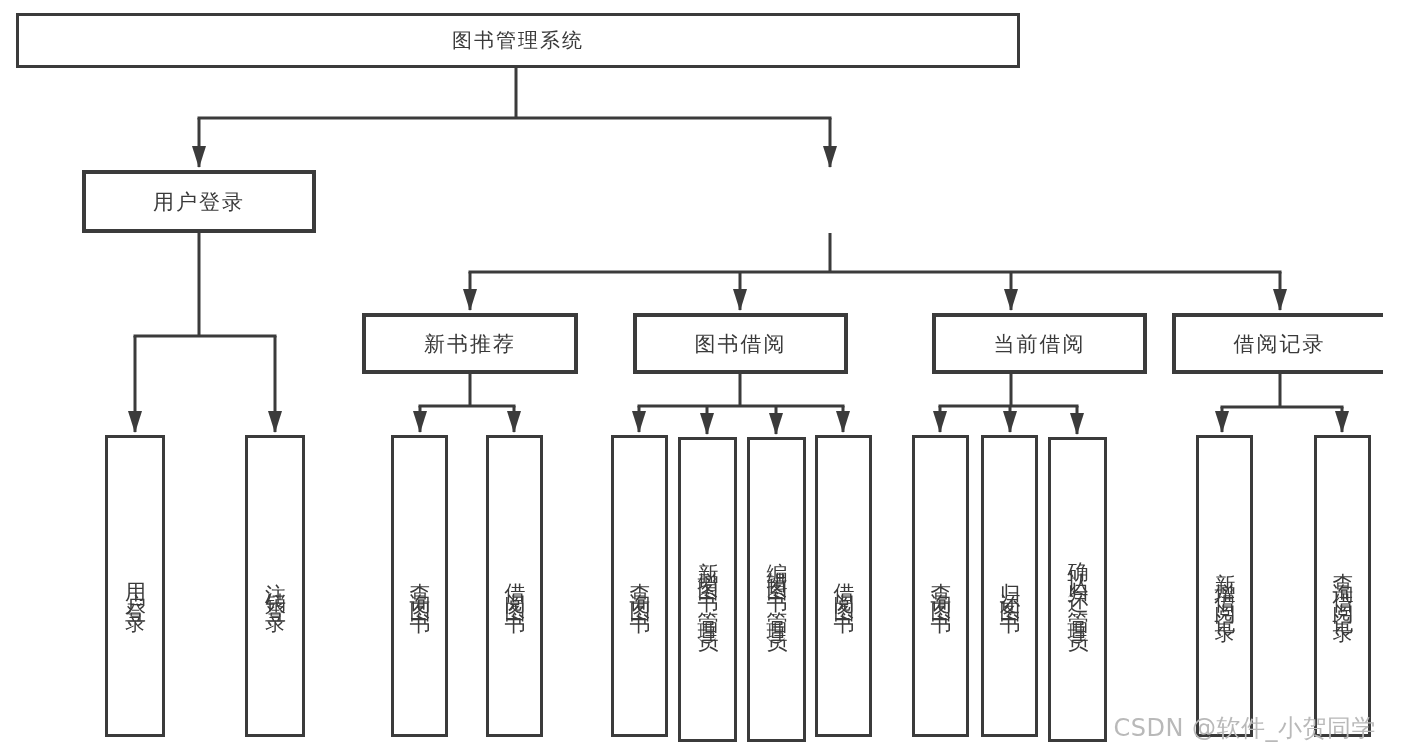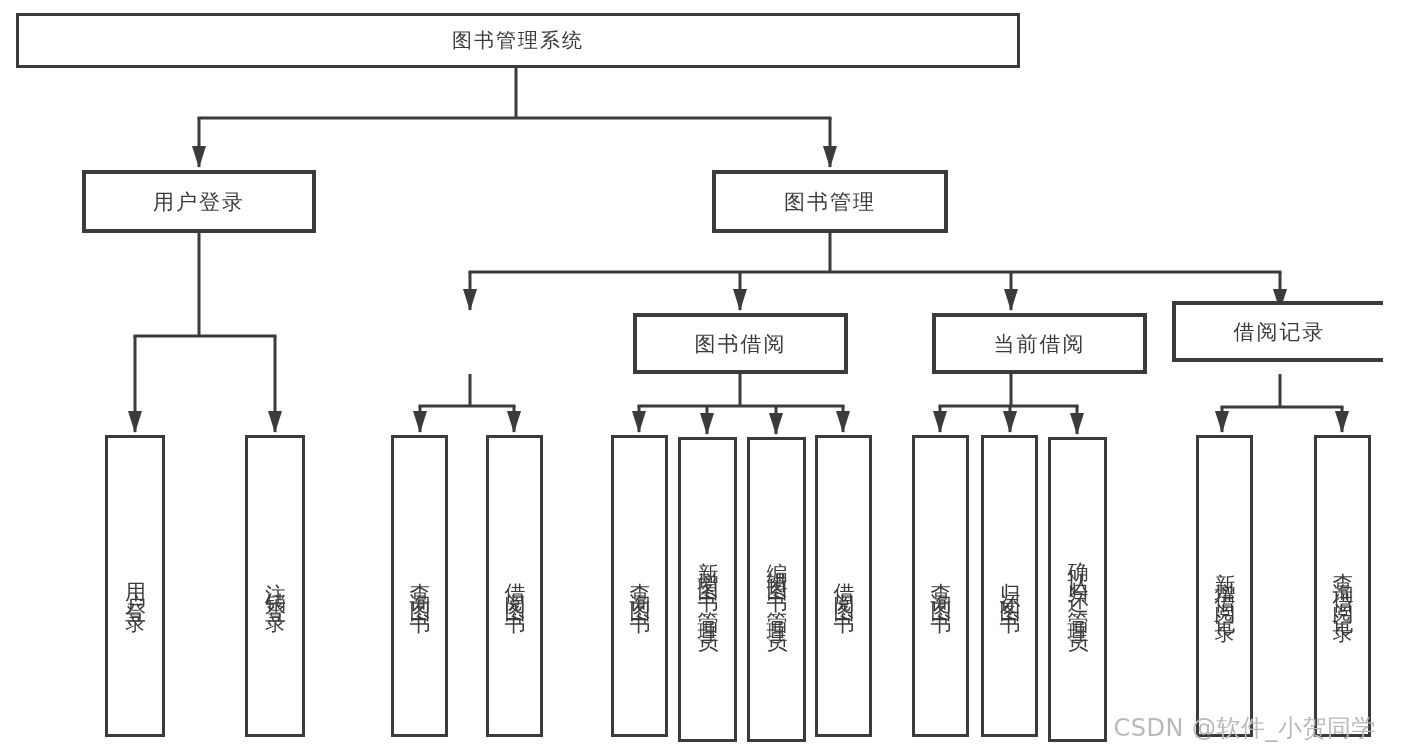--- a/index.html
+++ b/index.html
@@ -98,31 +98,31 @@
     <path d="M1342 407 V432" marker-end="url(#arrow)"></path>
   </svg>
 
   <div class="node root thin" style="left:16px; top:13px; width:1004px; height:55px;">
     <span class="hlabel">图书管理系统</span>
   </div>
 
   <div class="node" style="left:82px; top:170px; width:234px; height:63px;">
     <span class="hlabel">用户登录</span>
   </div>
-  <div class="node" style="left:712px; top:170px; width:236px; height:63px;">
-    <span class="hlabel">图书管理</span>
+
+  <div class="node" style="left:362px; top:313px; width:216px; height:61px;">
+    <span class="hlabel">新书推荐</span>
   </div>
-
   <div class="node" style="left:633px; top:313px; width:215px; height:61px;font-family:Liberation Serif, serif;">
     <span class="hlabel">图书借阅</span>
   </div>
   <div class="node" style="left:904px; top:313px; width:215px; height:61px;margin-left:28px;">
     <span class="hlabel">当前借阅</span>
   </div>
-  <div class="node" style="left:1172px; top:301px; width:215px; height:61px;">
+  <div class="node" style="left:1172px; top:313px; width:215px; height:61px;">
     <span class="hlabel">借阅记录</span>
   </div>
 
   <div class="node thin" style="left:105px; top:435px; width:60px; height:302px;">
     <span class="vlabel">用户登录</span>
   </div>
   <div class="node thin" style="left:245px; top:435px; width:60px; height:302px;">
     <span class="vlabel">注销登录</span>
   </div>
 

